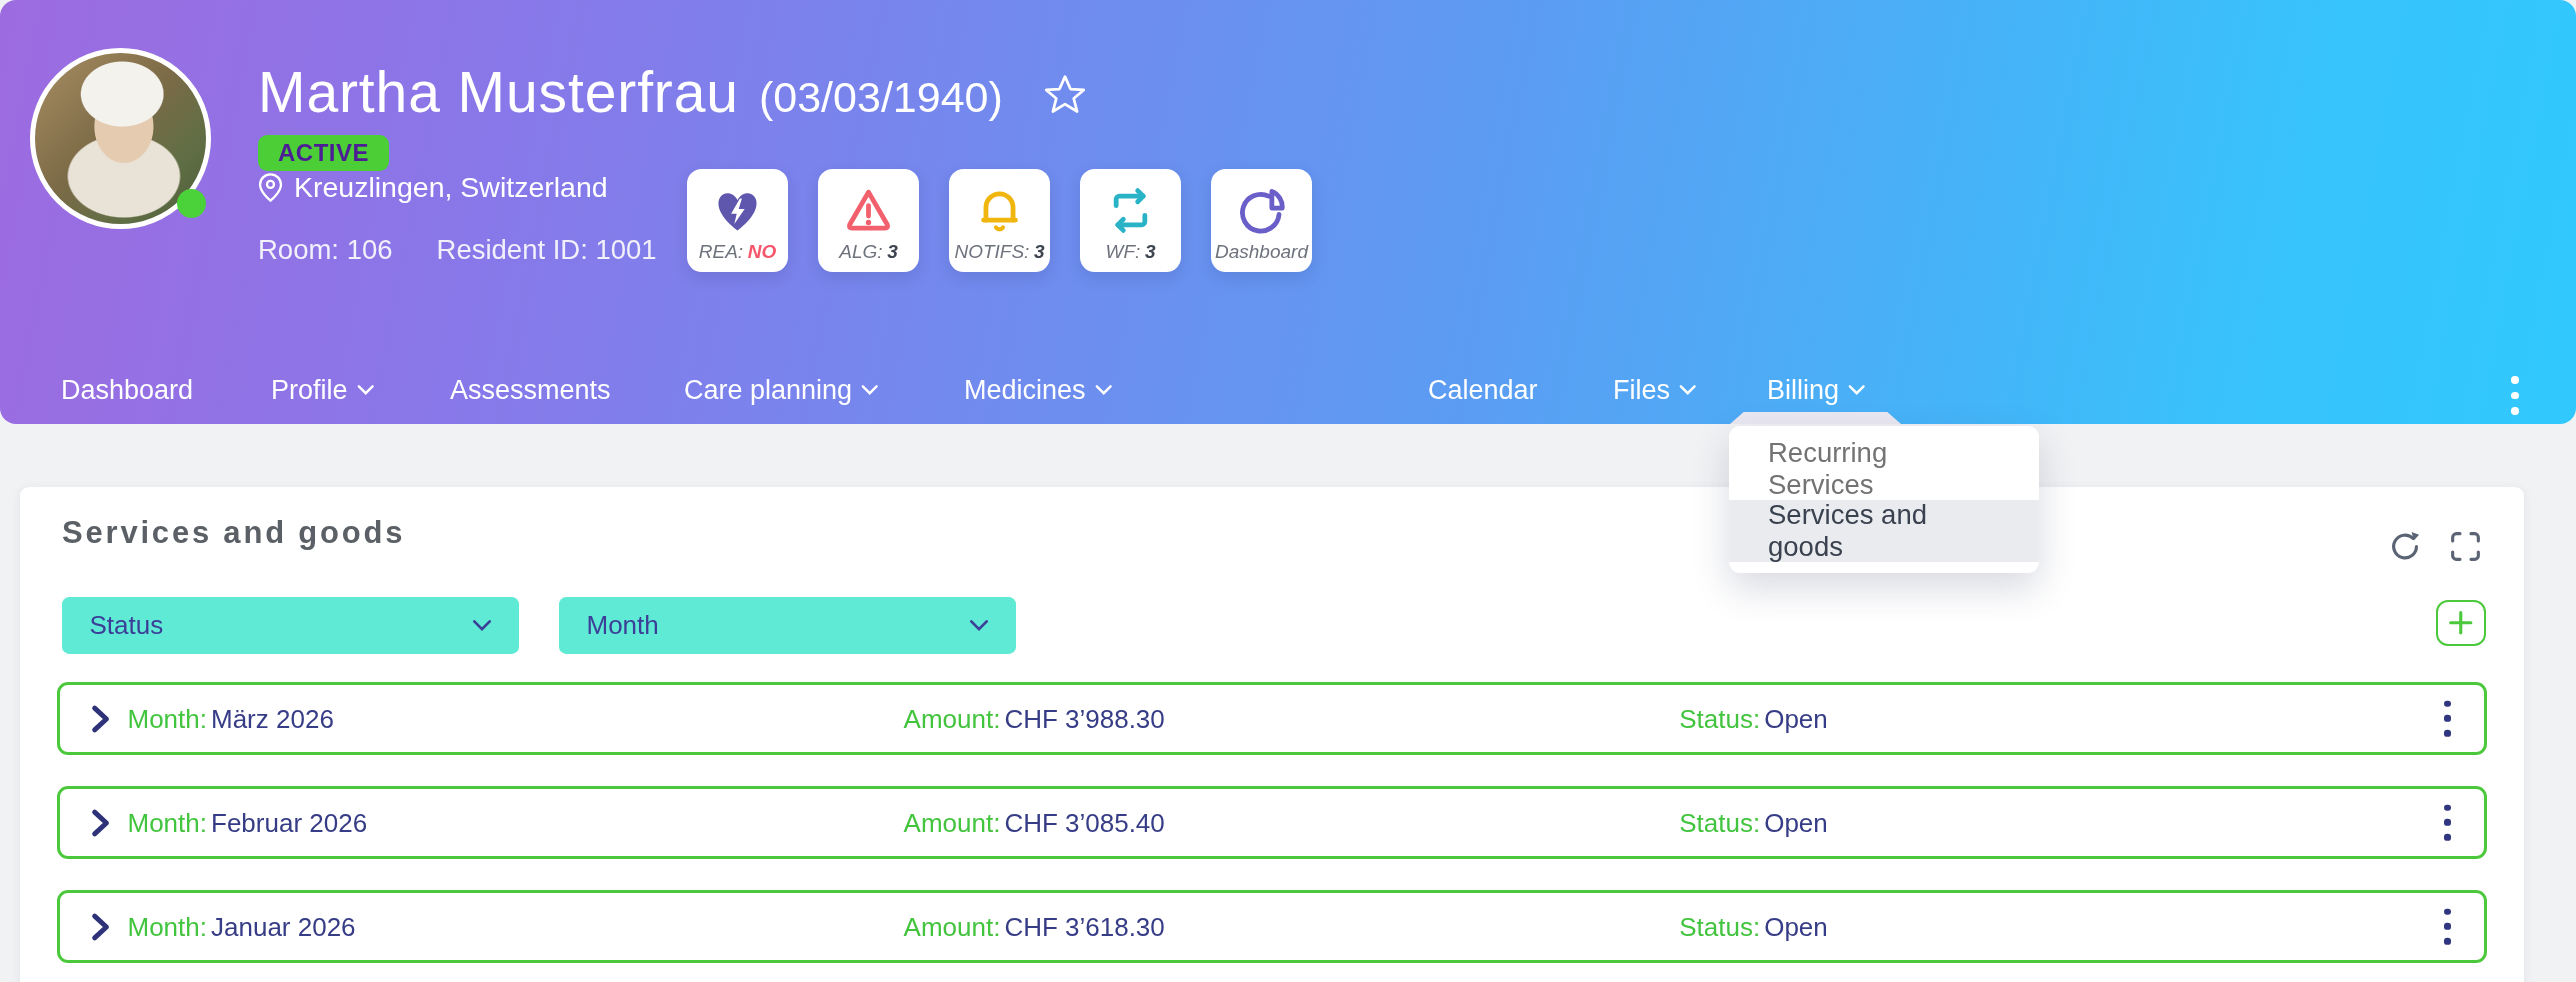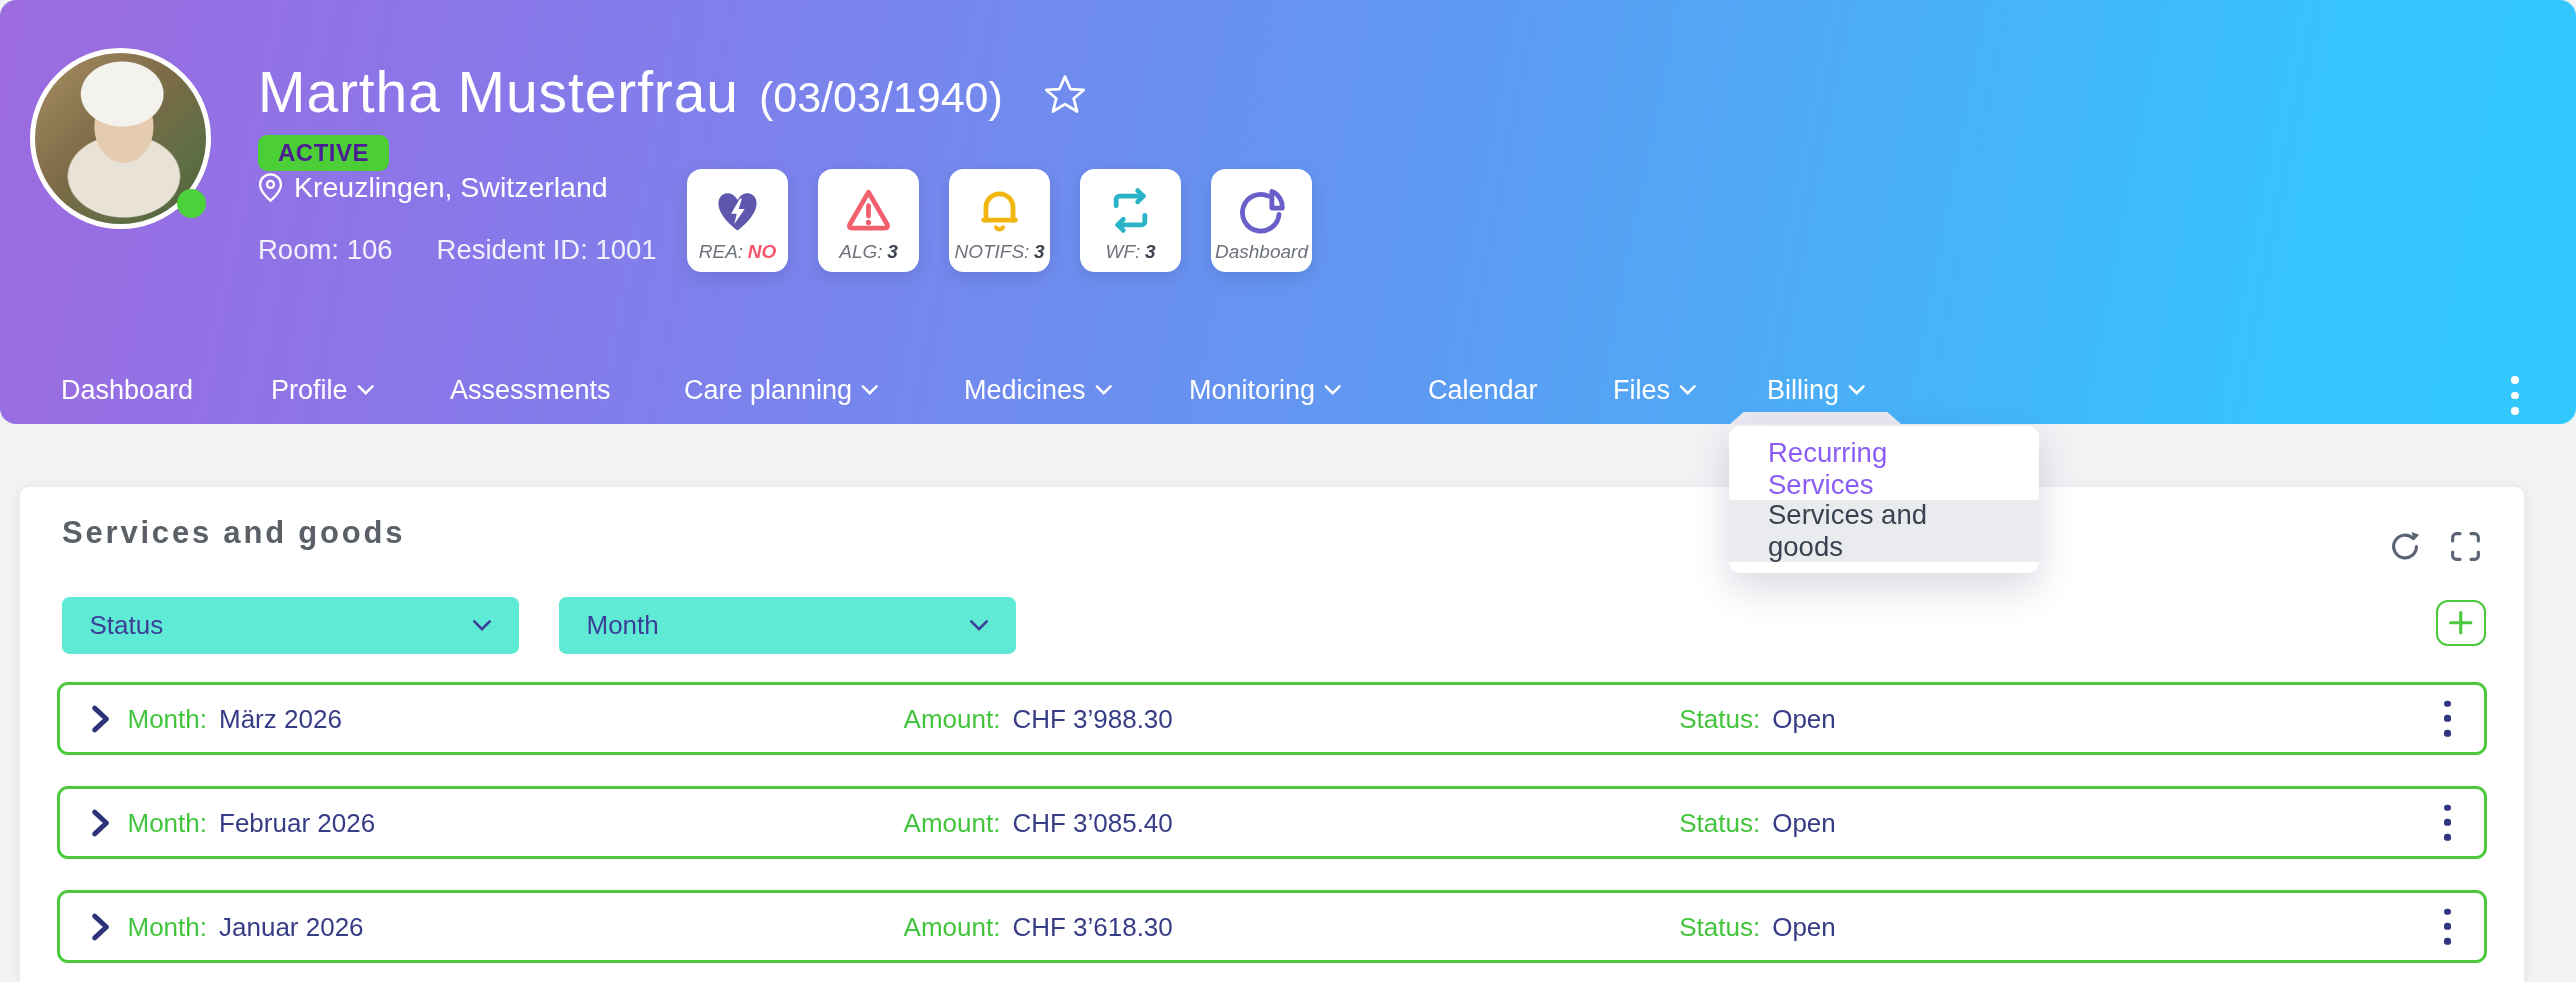--- a/index.html
+++ b/index.html
@@ -72,21 +72,21 @@
   }
   .nav-kebab { position:absolute; left:2504px; top:13px; display:flex; flex-direction:column; gap:8.3px; padding:7.3px; cursor:pointer; }
   .nav-kebab i { width:7.3px; height:7.3px; border-radius:50%; background:#fff; }
 
   
   .billing-dropdown {
     position:absolute; left:1729px; top:426px; width:310px; z-index:10;
     background:#fff; border-radius:11px; padding:12px 0 11px;
     box-shadow:0 14.7px 37px rgba(40,50,90,.18);
   }
-  .dd-item { height:62px; display:flex; align-items:center; padding:0 39px; font-size:27.5px; color:#8b5cf6; cursor:pointer; }
+  .dd-item { height:62px; display:flex; align-items:center; padding:0 39px; font-size:27.5px; color:#737373; cursor:pointer; }
   .dd-item.selected { background:#e9ebee; color:#3a4250; }
 
   
   .panel {
     position:absolute; left:20px; top:487px; width:2504px; height:514px;
     background:#fff; border-radius:9.2px; box-shadow:0 2.8px 11px rgba(30,40,70,.07);
   }
   .panel-title { position:absolute; left:42px; top:27.5px; font-size:31px; letter-spacing:2.8px; color:#5b6067; }
   .panel-tools { position:absolute; right:42px; top:42px; display:flex; gap:26px; }
   .tool-btn { cursor:pointer; display:flex; align-items:center; justify-content:center; }
@@ -103,21 +103,21 @@
     display:flex; align-items:center; justify-content:center; cursor:pointer;
   }
 
   .rows { position:absolute; left:37px; top:195px; right:37px; display:flex; flex-direction:column; gap:31px; }
   .row {
     position:relative; height:73px; background:#fff;
     border:3.2px solid #4cc83c; border-radius:11px;
   }
   .row-left { position:absolute; left:31px; top:50%; transform:translateY(-50%); display:flex; align-items:center; gap:16.5px; }
   .row-chevron { cursor:pointer; display:flex; }
-  .row-field { display:flex; align-items:baseline; gap:12px; font-size:26px; white-space:nowrap; }
+  .row-field { display:flex; align-items:baseline; gap:4px; font-size:26px; white-space:nowrap; }
   .row-field .f-label { color:#43c43e; }
   .row-field .f-value { color:#363c86; }
   .row-amount { position:absolute; left:34.8%; top:50%; transform:translateY(-50%); }
   .row-status { position:absolute; left:66.8%; top:50%; transform:translateY(-50%); }
   .row-kebab { position:absolute; right:26px; top:50%; transform:translateY(-50%); display:flex; flex-direction:column; gap:8.3px; padding:7.3px; cursor:pointer; }
   .row-kebab i { width:6.4px; height:6.4px; border-radius:50%; background:#2f357e; }
 </style>
 </head>
 <body>
 
@@ -225,26 +225,20 @@
           <span>Assessments</span>
         </div>
       <div class="nav-item" style="left:684px">
           <span>Care planning</span>
           <svg width="17.4" height="12" viewBox="0 0 19 13">
             <polyline points="2,2.5 9.5,10 17,2.5" fill="none" stroke="#fff" stroke-width="2.6" stroke-linecap="round"></polyline>
           </svg>
         </div>
       <div class="nav-item" style="left:964px">
           <span>Medicines</span>
-          <svg width="17.4" height="12" viewBox="0 0 19 13">
-            <polyline points="2,2.5 9.5,10 17,2.5" fill="none" stroke="#fff" stroke-width="2.6" stroke-linecap="round"></polyline>
-          </svg>
-        </div>
-      <div class="nav-item" style="left:1189px">
-          <span>Monitoring</span>
           <svg width="17.4" height="12" viewBox="0 0 19 13">
             <polyline points="2,2.5 9.5,10 17,2.5" fill="none" stroke="#fff" stroke-width="2.6" stroke-linecap="round"></polyline>
           </svg>
         </div>
       <div class="nav-item" style="left:1428px">
           <span>Calendar</span>
         </div>
       <div class="nav-item" style="left:1613px">
           <span>Files</span>
           <svg width="17.4" height="12" viewBox="0 0 19 13">

